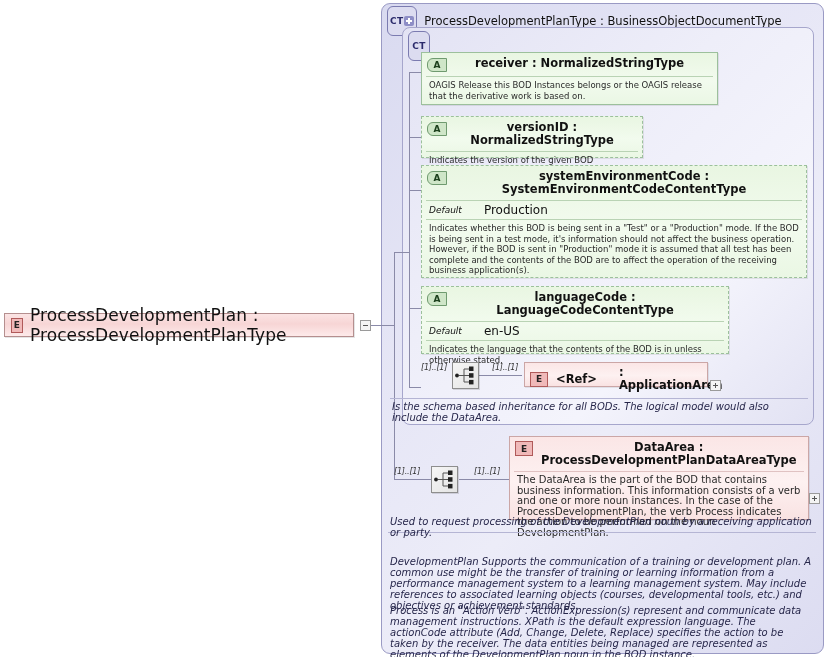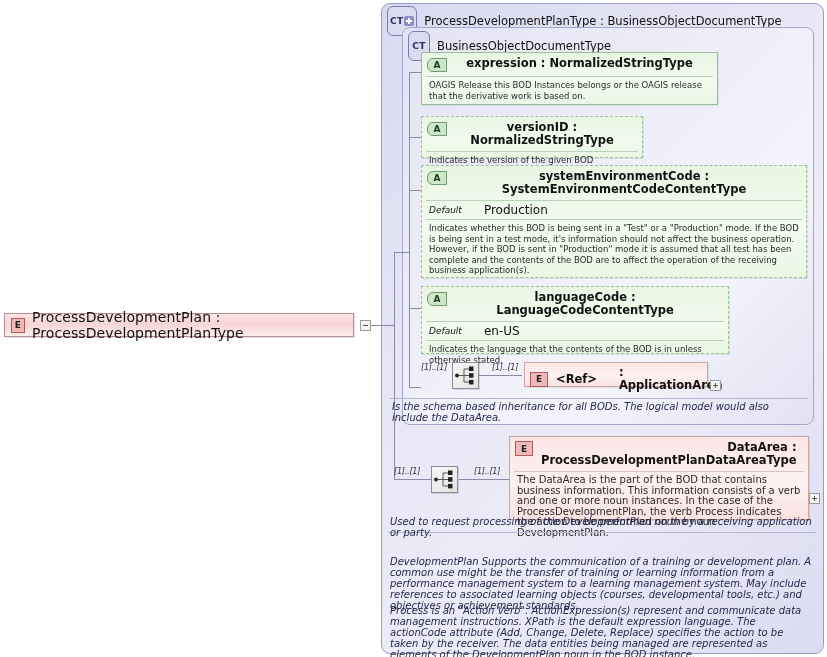--- a/index.html
+++ b/index.html
@@ -22,21 +22,21 @@
     display:flex;align-items:center;
     box-sizing:border-box;
   }
   #root-elem .ebadge{
     width:17px;height:15px;margin-left:6px;margin-right:7px;
     border:1px solid #b05a5a;background:#f0b9b9;
     font-size:9px;font-weight:bold;color:#222;
     display:flex;align-items:center;justify-content:center;
     box-sizing:border-box;
   }
-  #root-elem .etext{font-size:14px;color:#111;letter-spacing:.1px;}
+  #root-elem .etext{font-size:17px;color:#111;letter-spacing:.1px;}
 
   .plusbox{
     width:11px;height:11px;border:1px solid #9a9a9a;background:#f4f4f4;
     position:relative;box-sizing:border-box;
   }
   .plusbox:before{
     content:"";position:absolute;left:2px;top:4px;width:5px;height:1px;background:#555;
   }
   .plusbox.plus:after{
     content:"";position:absolute;left:4px;top:2px;width:1px;height:5px;background:#555;
@@ -168,21 +168,20 @@
   </span>
   <span class="ct-title">ProcessDevelopmentPlanType : BusinessObjectDocumentType</span>
 </div>
 
 <div class="abs" id="ct-inner"></div>
 
 <div class="abs" id="ct-inner-hdr">
   <span class="ctbadge" style="width:22px">
     <span>CT</span>
   </span>
-  <span class="ct-title">BusinessObjectDocumentType</span>
 </div>
 
 <div class="abs" id="root-elem">
   <span class="ebadge">E</span>
   <span class="etext">ProcessDevelopmentPlan : ProcessDevelopmentPlanType</span>
 </div>
 <div class="abs plusbox" style="left:360px;top:320px;"></div>
 
 <div class="abs ln lnh" style="left:371px;top:325px;width:24px;"></div>
 
@@ -198,21 +197,21 @@
 
 <div class="abs ln lnh" style="left:479px;top:375px;width:43px;"></div>
 <div class="abs ln lnh" style="left:452px;top:375px;width:2px;"></div>
 
 <div class="abs ln lnh" style="left:394px;top:479px;width:37px;"></div>
 <div class="abs ln lnh" style="left:459px;top:479px;width:50px;"></div>
 
 <div class="abs attr" style="left:421px;top:52px;width:297px;height:53px;">
   <div class="attr-hdr">
     <span class="abadge">A</span>
-    <span class="attr-name">expression : NormalizedStringType</span>
+    <span class="attr-name">receiver : NormalizedStringType</span>
   </div>
   <div class="attr-sep"></div>
   <div class="attr-doc">OAGIS Release this BOD Instances belongs or the OAGIS release that the derivative work is based on.</div>
 </div>
 
 <div class="abs attr dashed" style="left:421px;top:116px;width:222px;height:42px;">
   <div class="attr-hdr">
     <span class="abadge">A</span>
     <span class="attr-name">versionID : NormalizedStringType</span>
   </div>
@@ -284,21 +283,21 @@
     <rect x="16" y="10.2" width="4.5" height="4.5" fill="#222"></rect>
     <rect x="16" y="16.9" width="4.5" height="4.5" fill="#222"></rect>
   </svg>
 </div>
 
 <span class="abs card" style="left:474px;top:467px;">[1]..[1]</span>
 
 <div class="abs elembox" style="left:509px;top:436px;width:300px;height:84px;">
   <div class="elem-hdr" style="align-items:flex-start;">
     <span class="ebadge2">E</span>
-    <span class="elem-name" style="flex:1;text-align:right;padding-right:10px;">DataArea : ProcessDevelopmentPlanDataAreaType</span>
+    <span class="elem-name" style="flex:1;text-align:center;padding-right:10px;">DataArea : ProcessDevelopmentPlanDataAreaType</span>
   </div>
   <div class="elem-sep"></div>
   <div class="elem-doc">The DataArea is the part of the BOD that contains business information. This information consists of a verb and one or more noun instances. In the case of the ProcessDevelopmentPlan, the verb Process indicates the action to be performed on the noun DevelopmentPlan.</div>
 </div>
 <div class="abs plusbox plus" style="left:809px;top:471px;"></div>
 
 <div class="abs hr-doc" style="left:388px;top:532px;width:428px;"></div>
 <div class="abs docpanel" style="left:390px;top:516px;width:424px;">Used to request processing of the DevelopmentPlan noun by a receiving application or party.</div>
 <div class="abs docpanel" style="left:390px;top:556px;width:424px;">DevelopmentPlan  Supports the communication of a training or development plan. A common use might be the transfer of training or learning information from a performance management system to a learning management system. May include references to associated learning objects (courses, developmental tools, etc.) and objectives or achievement standards.</div>
 <div class="abs docpanel" style="left:390px;top:605px;width:424px;">Process is an "Action Verb". ActionExpression(s) represent and communicate data management instructions. XPath is the default expression language. The actionCode attribute (Add, Change, Delete, Replace) specifies the action to be taken by the receiver. The data entities being managed are represented as elements of the DevelopmentPlan noun in the BOD instance.</div>

